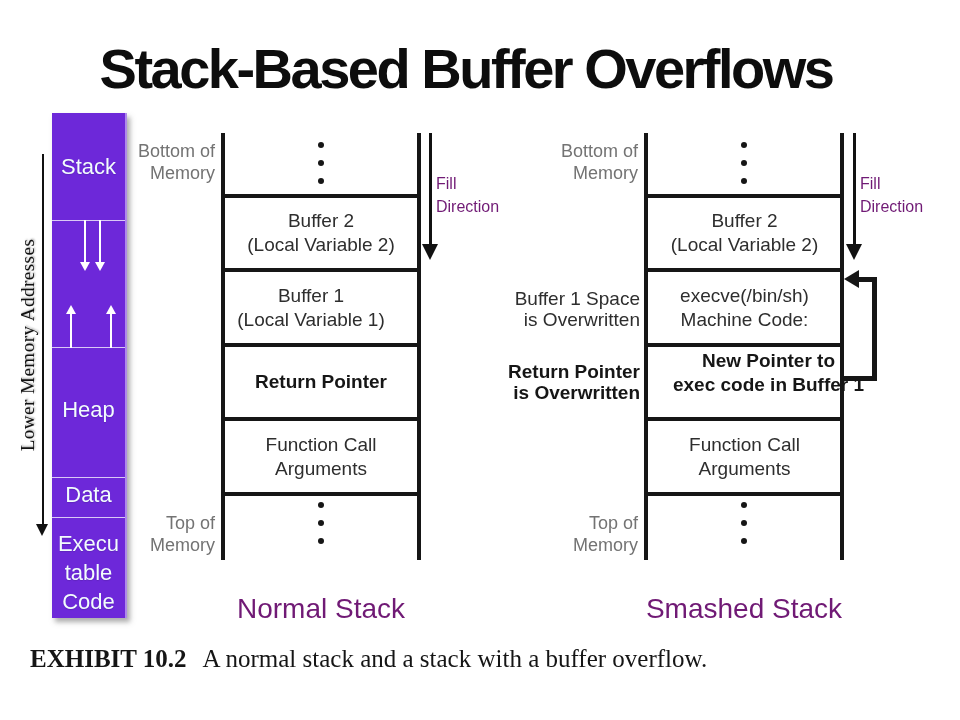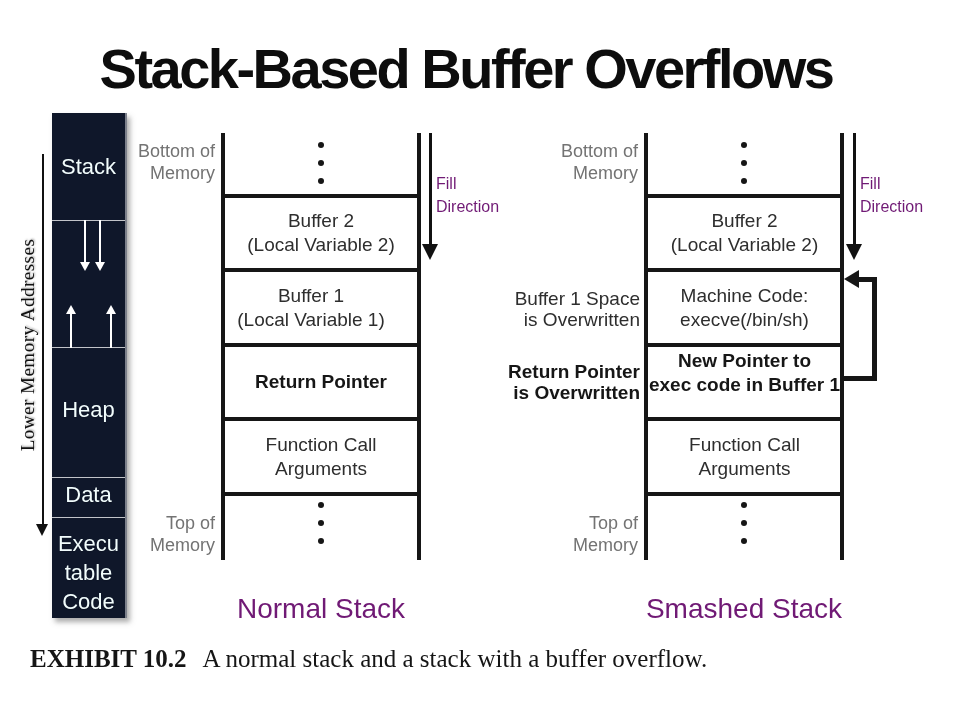--- a/index.html
+++ b/index.html
@@ -89,21 +89,21 @@
   }
   .exhibit .lbl{font-weight:bold; margin-right:16px;}
 </style>
 </head>
 <body>
 
 <div id="slide">
 
   <div class="title">Stack-Based Buffer Overflows</div>
 
-  <div class="sidebar" style="background: #0f172a;">
+  <div class="sidebar" style="background: #6d28d9;">
     <div class="sb-label" style="top:40px;">Stack</div>
     <div class="sb-divider" style="top:107px;"></div>
 
     <div class="sb-arrow down" style="left:32px; top:107px; height:42px;"></div>
     <div class="sb-arrow down" style="left:47px; top:107px; height:42px;"></div>
     <div class="sb-arrow up" style="left:18px; top:201px; height:34px;"></div>
     <div class="sb-arrow up" style="left:58px; top:201px; height:34px;"></div>
 
     <div class="sb-divider" style="top:234px;"></div>
     <div class="sb-label" style="top:283px;">Heap</div>
@@ -207,24 +207,24 @@
   <div class="fill-label" style="left:860px; top:172px;">
     <div>Fill</div>
     <div>Direction</div>
   </div>
 
   <div class="cell" style="left:648px; top:198px; width:193px; height:70px;">
     <div>Buffer 2</div>
     <div>(Local Variable 2)</div>
   </div>
   <div class="cell" style="left:648px; top:272px; width:193px; height:71px;">
+    <div>execve(/bin/sh)</div>
     <div>Machine Code:</div>
-    <div>execve(/bin/sh)</div>
-  </div>
-  <div class="cell bold" style="left:648px; top:347px; width:193px; height:52px;">
+  </div>
+  <div class="cell bold" style="left:648px; top:347px; width:193px; height:52px;padding-left:24px;">
     <div>New Pointer to</div>
     <div>exec code in Buffer 1</div>
   </div>
   <div class="cell" style="left:648px; top:421px; width:193px; height:71px;">
     <div>Function Call</div>
     <div>Arguments</div>
   </div>
 
   <div class="note" style="left:460px; top:288px;">
     <div>Buffer 1 Space</div>

